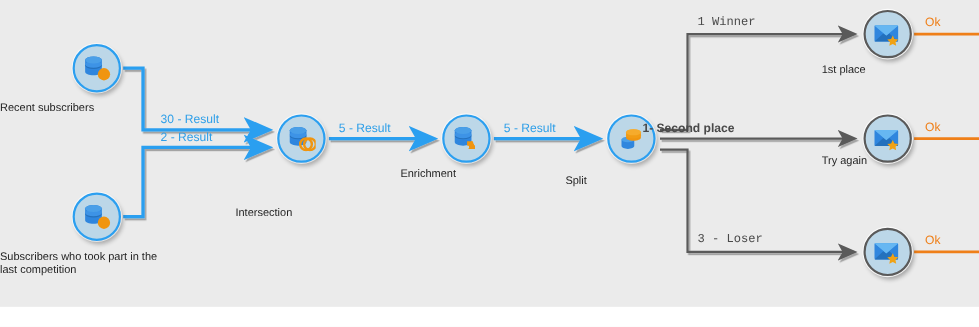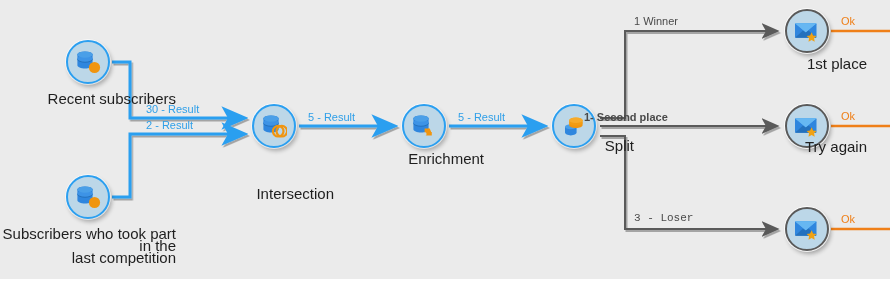--- a/index.html
+++ b/index.html
@@ -28,22 +28,22 @@
     border:2px solid #2b9ff0;
     box-shadow:0 0 0 1px rgba(255,255,255,.65), 2px 3px 4px rgba(0,0,0,.28);
   }
   .node.mail{
     border:2px solid #5a5a5a;
     box-shadow:0 0 0 1px rgba(255,255,255,.85), 2px 3px 4px rgba(0,0,0,.30);
   }
   .node svg{display:block;}
   .caption{
     position:absolute;
-    text-align:right;
-    font-size:15px;
+    text-align:left;
+    font-size:10px;
     line-height:12px;
     color:#1e1e1e;
     white-space:pre-line;
     font-family:"Liberation Sans", sans-serif;
   }
   .elabel{
     position:absolute;
     font-size:11px;
     line-height:12px;
     font-family:"Liberation Sans", sans-serif;
@@ -162,21 +162,21 @@
       <svg width="26" height="24" viewBox="0 0 26 24">
         <path d="M4 12.8 L4 18.6 C4 20.2 6.6 21.4 9.8 21.4 C13 21.4 15.6 20.2 15.6 18.6 L15.6 12.8 Z" fill="#2f86de"></path>
         <ellipse cx="9.8" cy="12.8" rx="5.8" ry="2.5" fill="#4a9fe8"></ellipse>
         <path d="M8.2 6.2 L8.2 11.2 C8.2 12.7 11.2 13.9 14.9 13.9 C18.6 13.9 21.6 12.7 21.6 11.2 L21.6 6.2 Z" fill="#f09510"></path>
         <ellipse cx="14.9" cy="6.2" rx="6.7" ry="2.8" fill="#f6ab2c"></ellipse>
         <ellipse cx="14.9" cy="9.0" rx="6.7" ry="2.8" fill="#f29c14"></ellipse>
         <ellipse cx="14.9" cy="6.2" rx="6.7" ry="2.8" fill="#f6ab2c"></ellipse>
       </svg>
     </span>
   </div>
-  <div class="caption" style="left:514px;top:140px;width:120px;">Split</div>
+  <div class="caption" style="left:514px;top:159px;width:120px;">Split</div>
 
   <div class="node mail" style="left:785px;top:9px;">
     <span>
       <svg width="27" height="22" viewBox="0 0 27 22">
         <rect x="1" y="3.2" width="21.5" height="14.6" rx="1" fill="#2f86de"></rect>
         <path d="M1 3.2 L11.75 12.2 L22.5 3.2 Z" fill="#5fb0ef"></path>
         <path d="M1 17.8 L9.0 10.4 L11.75 12.6 L14.5 10.4 L22.5 17.8 Z" fill="#2471bd"></path>
         <path d="M1 3.2 L22.5 3.2 L11.75 12.2 Z" fill="#66b7f2"></path>
         <path d="M17.6 12.2 L19.15 15.4 L22.6 15.9 L20.1 18.3 L20.7 21.7 L17.6 20.1 L14.5 21.7 L15.1 18.3 L12.6 15.9 L16.05 15.4 Z" fill="#f0a215"></path>
       </svg>
@@ -206,21 +206,21 @@
         <path d="M1 3.2 L22.5 3.2 L11.75 12.2 Z" fill="#66b7f2"></path>
         <path d="M17.6 12.2 L19.15 15.4 L22.6 15.9 L20.1 18.3 L20.7 21.7 L17.6 20.1 L14.5 21.7 L15.1 18.3 L12.6 15.9 L16.05 15.4 Z" fill="#f0a215"></path>
       </svg>
     </span>
   </div>
 
   <div class="elabel blue" style="left:146px;top:103px;">30 - Result</div>
   <div class="elabel blue" style="left:146px;top:119px;">2 - Result</div>
   <div class="elabel blue" style="left:308px;top:111px;">5 - Result</div>
   <div class="elabel blue" style="left:458px;top:111px;">5 - Result</div>
-  <div class="elabel gray" style="left:634px;top:15px;">1 Winner</div>
+  <div class="elabel gray" style="left:634px;top:15px;font-family:Liberation Mono, monospace;">1 Winner</div>
   <div class="elabel gray" style="left:584px;top:111px;font-weight:bold;">1- Second place</div>
   <div class="elabel gray" style="left:634px;top:212px;font-family:Liberation Mono, monospace;">3 - Loser</div>
 
   <div class="elabel orange" style="left:841px;top:15px;">Ok</div>
   <div class="elabel orange" style="left:841px;top:110px;">Ok</div>
   <div class="elabel orange" style="left:841px;top:213px;">Ok</div>
 
 </div>
 
 <div id="bottomstrip"></div>

